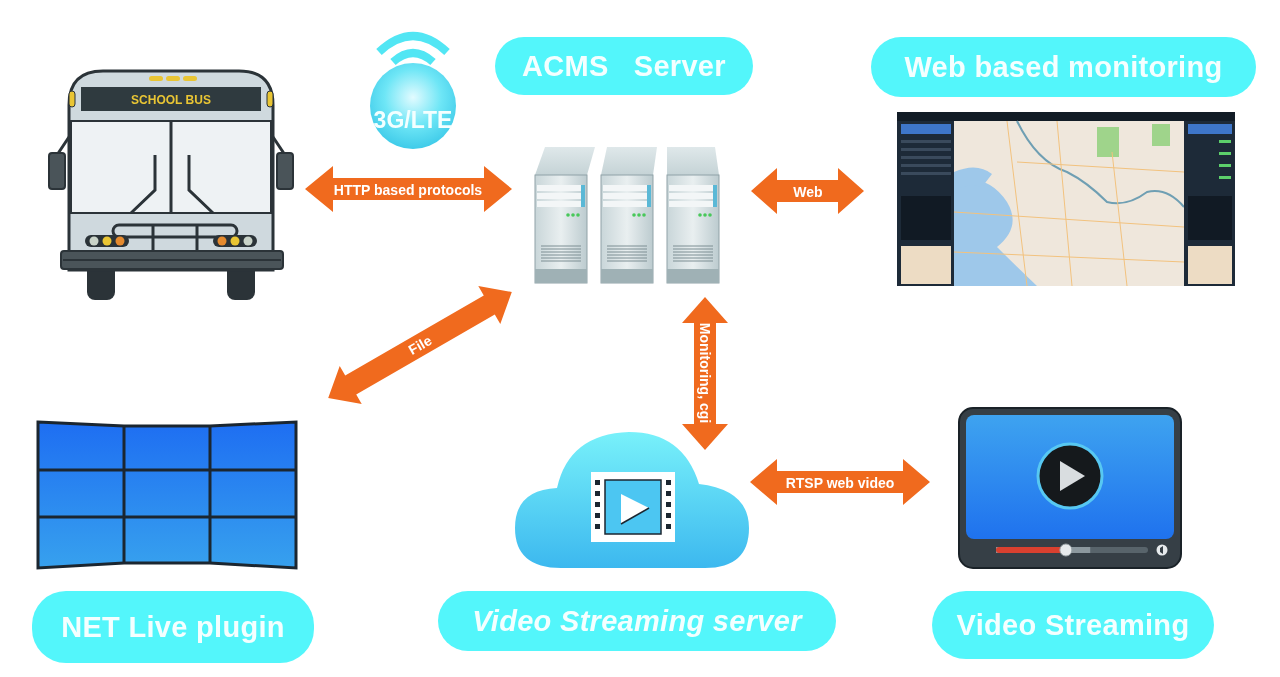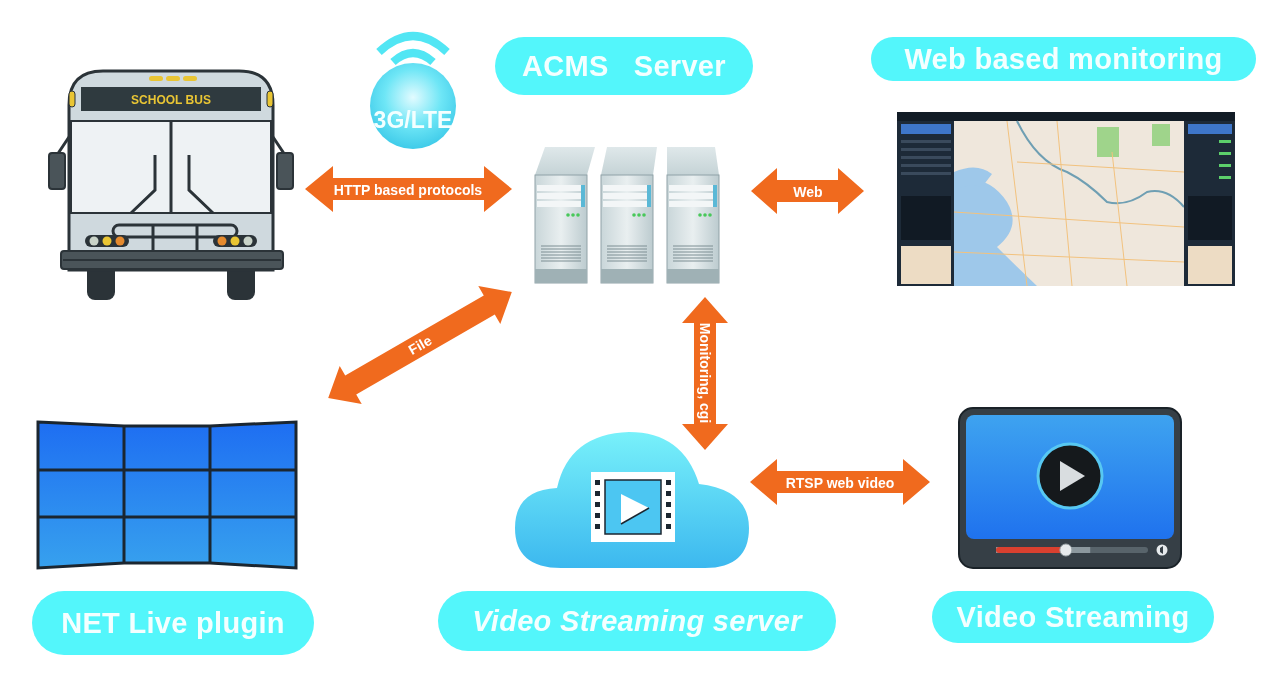--- a/index.html
+++ b/index.html
@@ -72,30 +72,30 @@
     <path d="M24 30 Q58 -2 92 30" stroke="#52e6f4" stroke-width="8" fill="none" stroke-linecap="butt"></path>
     <path d="M38 40 Q58 22 78 40" stroke="#52e6f4" stroke-width="8" fill="none"></path>
   </g>
   <circle cx="58" cy="84" r="43" fill="url(#ballg)"></circle>
   <text x="58" y="106" text-anchor="middle" font-size="23" fill="#f3ffff">3G/LTE</text>
 </svg>
 
 <div class="pill" style="left:495px;top:37px;width:258px;height:58px;align-items:center;">
   <span>ACMS   Server</span>
 </div>
-<div class="pill" style="left:871px;top:37px;width:385px;height:44px;justify-content:center;">
+<div class="pill" style="left:871px;top:37px;width:385px;height:60px;justify-content:center;">
   <span>Web based monitoring</span>
 </div>
-<div class="pill" style="left:32px;top:591px;width:282px;height:64px;">
+<div class="pill" style="left:32px;top:591px;width:282px;height:72px;">
   <span>NET Live plugin</span>
 </div>
 <div class="pill" style="left:438px;top:591px;width:398px;height:60px;font-style:italic;">
   <span>Video Streaming server</span>
 </div>
-<div class="pill" style="left:932px;top:591px;width:282px;height:52px;">
+<div class="pill" style="left:932px;top:591px;width:282px;height:68px;">
   <span>Video Streaming</span>
 </div>
 
 <svg class="abs" style="left:525px;top:143px" width="200" height="142" viewBox="0 0 200 142">
   <defs>
     <linearGradient id="topg" x1="0" y1="0" x2="0" y2="1">
         <stop offset="0" stop-color="#dfe8ea"></stop>
         <stop offset="1" stop-color="#c5d3d6"></stop>
       </linearGradient>
     <linearGradient id="frontg" x1="0" y1="0" x2="1" y2="0">

